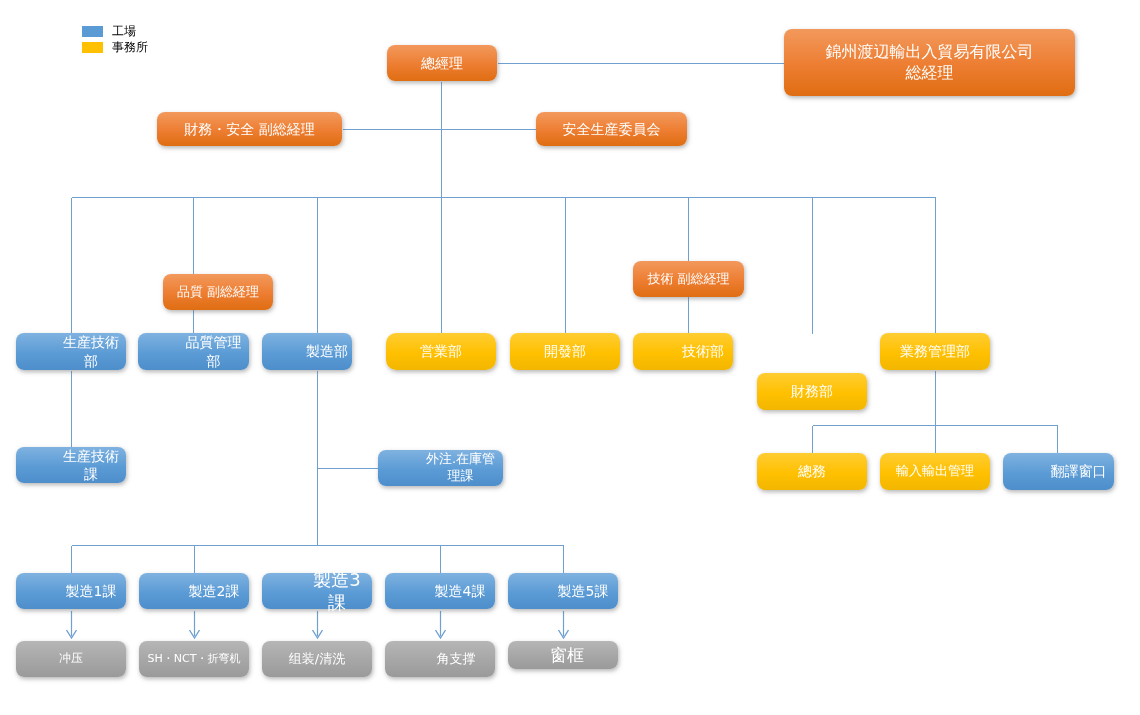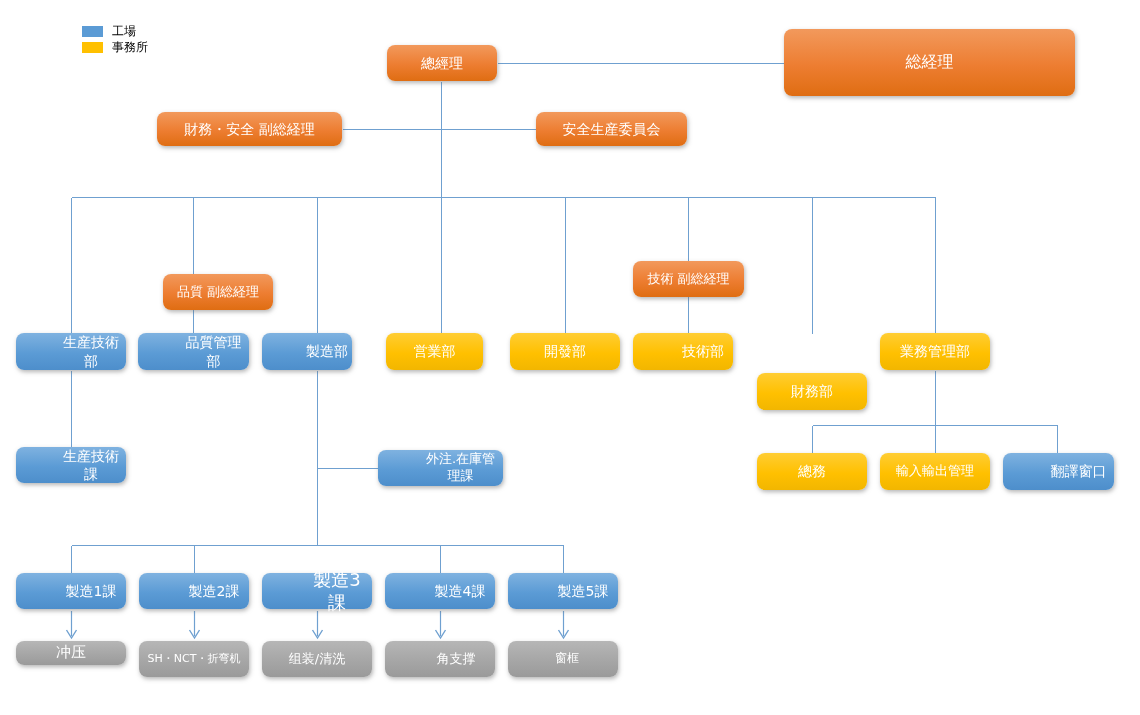--- a/index.html
+++ b/index.html
@@ -88,20 +88,21 @@
       <div class="legend-row">
         <span class="legend-swatch" style="background: rgb(255, 192, 0);"></span>
         <span class="legend-label">事務所</span>
       </div>
     </div>
   <div id="nodes">
       <div class="node type-executive" style="left: 387px; top: 45px; width: 110px; height: 36px; font-size: 14px;">
         <span>總經理</span>
       </div>
       <div class="node type-executive" style="left: 784px; top: 29px; width: 291px; height: 67px; font-size: 16px;">
+        <span>錦州渡辺輸出入貿易有限公司</span>
         <span>総経理</span>
       </div>
       <div class="node type-executive" style="left: 157px; top: 112px; width: 185px; height: 34px; font-size: 14px;">
         <span>財務・安全 副総経理</span>
       </div>
       <div class="node type-executive" style="left: 536px; top: 112px; width: 151px; height: 34px; font-size: 14px;">
         <span>安全生産委員会</span>
       </div>
       <div class="node type-executive" style="left: 139px; top: 274px; width: 110px; height: 36px; font-size: 13px; margin-left: 24px;">
         <span>品質 副総経理</span>
@@ -111,21 +112,21 @@
       </div>
       <div class="node type-factory" style="left: 16px; top: 333px; width: 110px; height: 37px; font-size: 14px;">
         <span>生産技術部</span>
       </div>
       <div class="node type-factory" style="left: 138px; top: 333px; width: 111px; height: 37px; font-size: 14px;">
         <span>品質管理部</span>
       </div>
       <div class="node type-factory" style="left: 262px; top: 333px; width: 90px; height: 37px; font-size: 14px;">
         <span>製造部</span>
       </div>
-      <div class="node type-office" style="left: 386px; top: 333px; width: 97px; height: 37px; font-size: 14px;">
+      <div class="node type-office" style="left: 386px; top: 333px; width: 110px; height: 37px; font-size: 14px; border-radius: 10px;">
         <span>営業部</span>
       </div>
       <div class="node type-office" style="left: 510px; top: 333px; width: 110px; height: 37px; font-size: 14px;">
         <span>開發部</span>
       </div>
       <div class="node type-office" style="left: 633px; top: 333px; width: 100px; height: 37px; font-size: 14px; padding-left: 44px;">
         <span>技術部</span>
       </div>
       <div class="node type-office" style="left: 757px; top: 333px; width: 110px; height: 37px; font-size: 14px; margin-top: 40px;">
         <span>財務部</span>
@@ -156,29 +157,29 @@
       </div>
       <div class="node type-factory" style="left: 262px; top: 573px; width: 110px; height: 36px; font-size: 18px;">
         <span>製造3課</span>
       </div>
       <div class="node type-factory" style="left: 385px; top: 573px; width: 110px; height: 36px; font-size: 14px;">
         <span>製造4課</span>
       </div>
       <div class="node type-factory" style="left: 508px; top: 573px; width: 110px; height: 36px; font-size: 14px;">
         <span>製造5課</span>
       </div>
-      <div class="node type-process" style="left: 16px; top: 641px; width: 110px; height: 24px; font-size: 15px; text-align: right;">
+      <div class="node type-process" style="left: 16px; top: 641px; width: 110px; height: 36px; font-size: 12px; text-align: right;">
         <span>冲压</span>
       </div>
       <div class="node type-process" style="left: 139px; top: 641px; width: 110px; height: 36px; font-size: 11px;">
         <span>SH・NCT・折弯机</span>
       </div>
       <div class="node type-process" style="left: 262px; top: 641px; width: 110px; height: 36px; font-size: 13px;">
         <span>组装/清洗</span>
       </div>
       <div class="node type-process" style="left: 385px; top: 641px; width: 110px; height: 36px; font-size: 13px; padding-left: 36px;">
         <span>角支撑</span>
       </div>
-      <div class="node type-process" style="left: 508px; top: 641px; width: 110px; height: 36px; font-size: 12px; padding-left: 12px;">
+      <div class="node type-process" style="left: 508px; top: 641px; width: 110px; height: 28px; font-size: 17px; padding-left: 12px;">
         <span>窗框</span>
       </div>
     </div>
 </div>
 
 </body></html>

